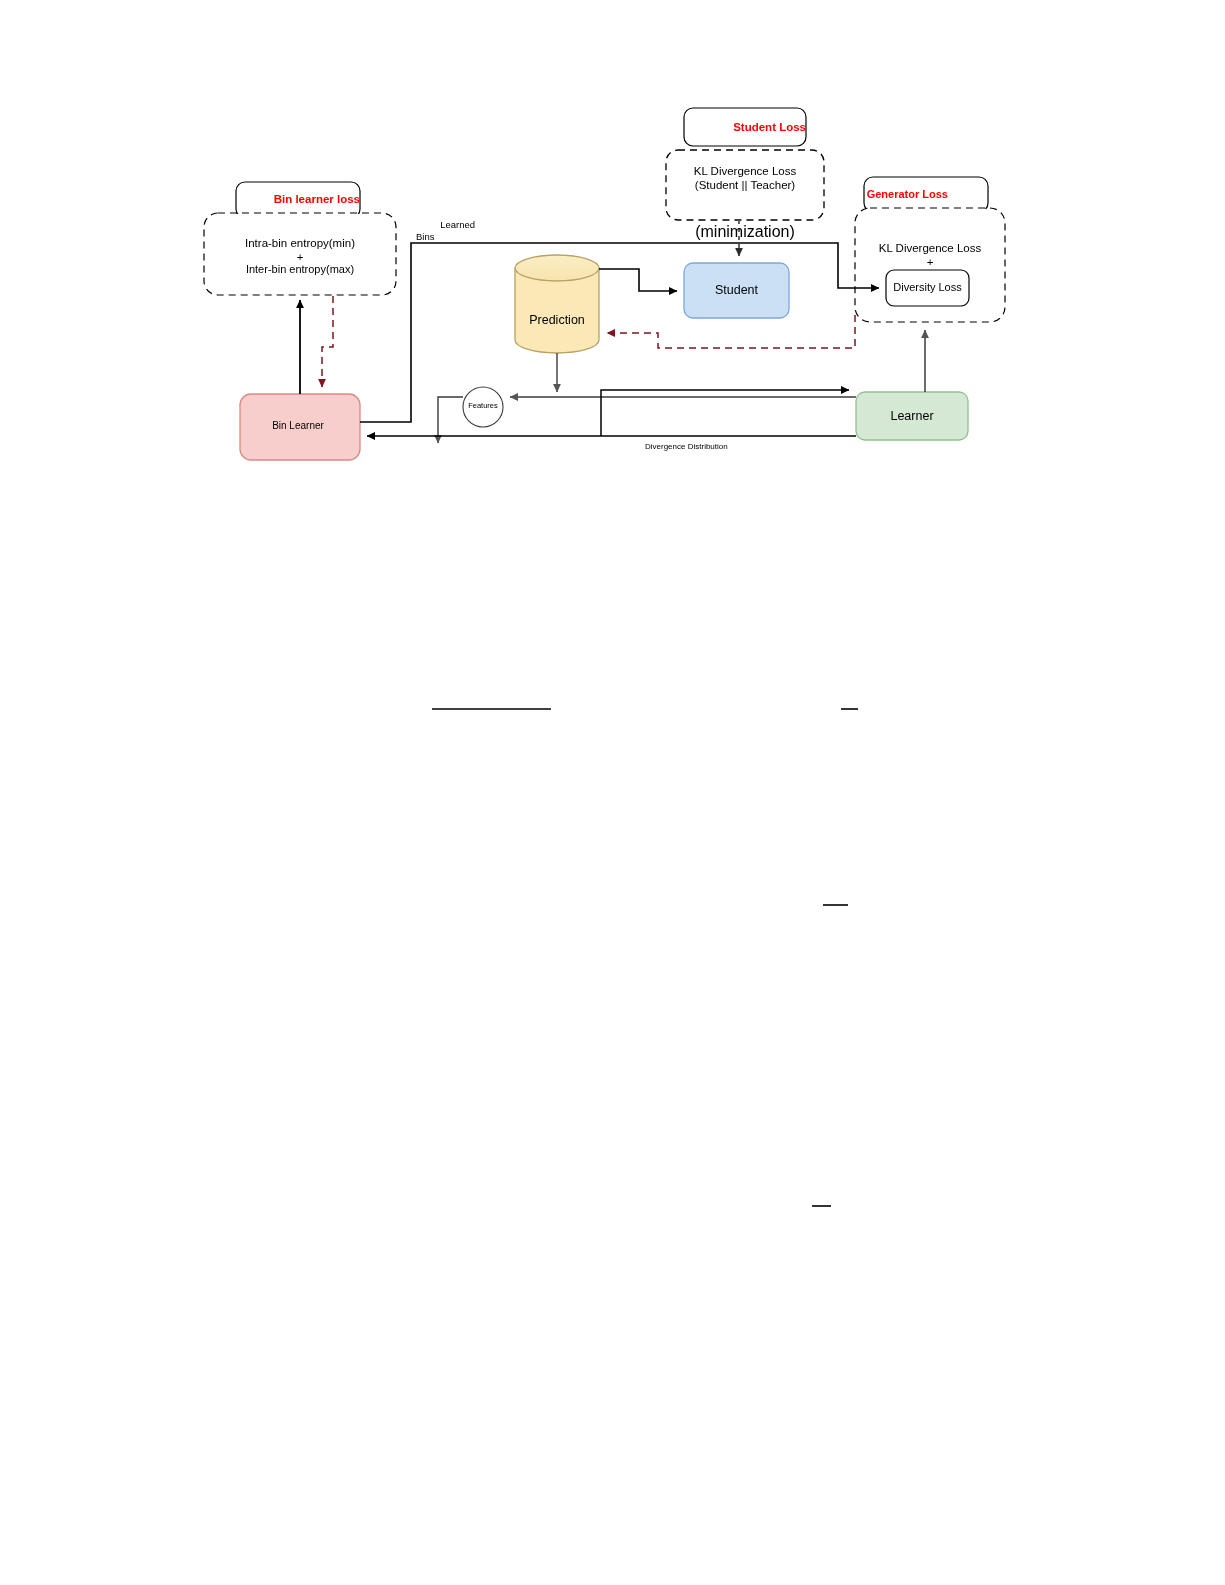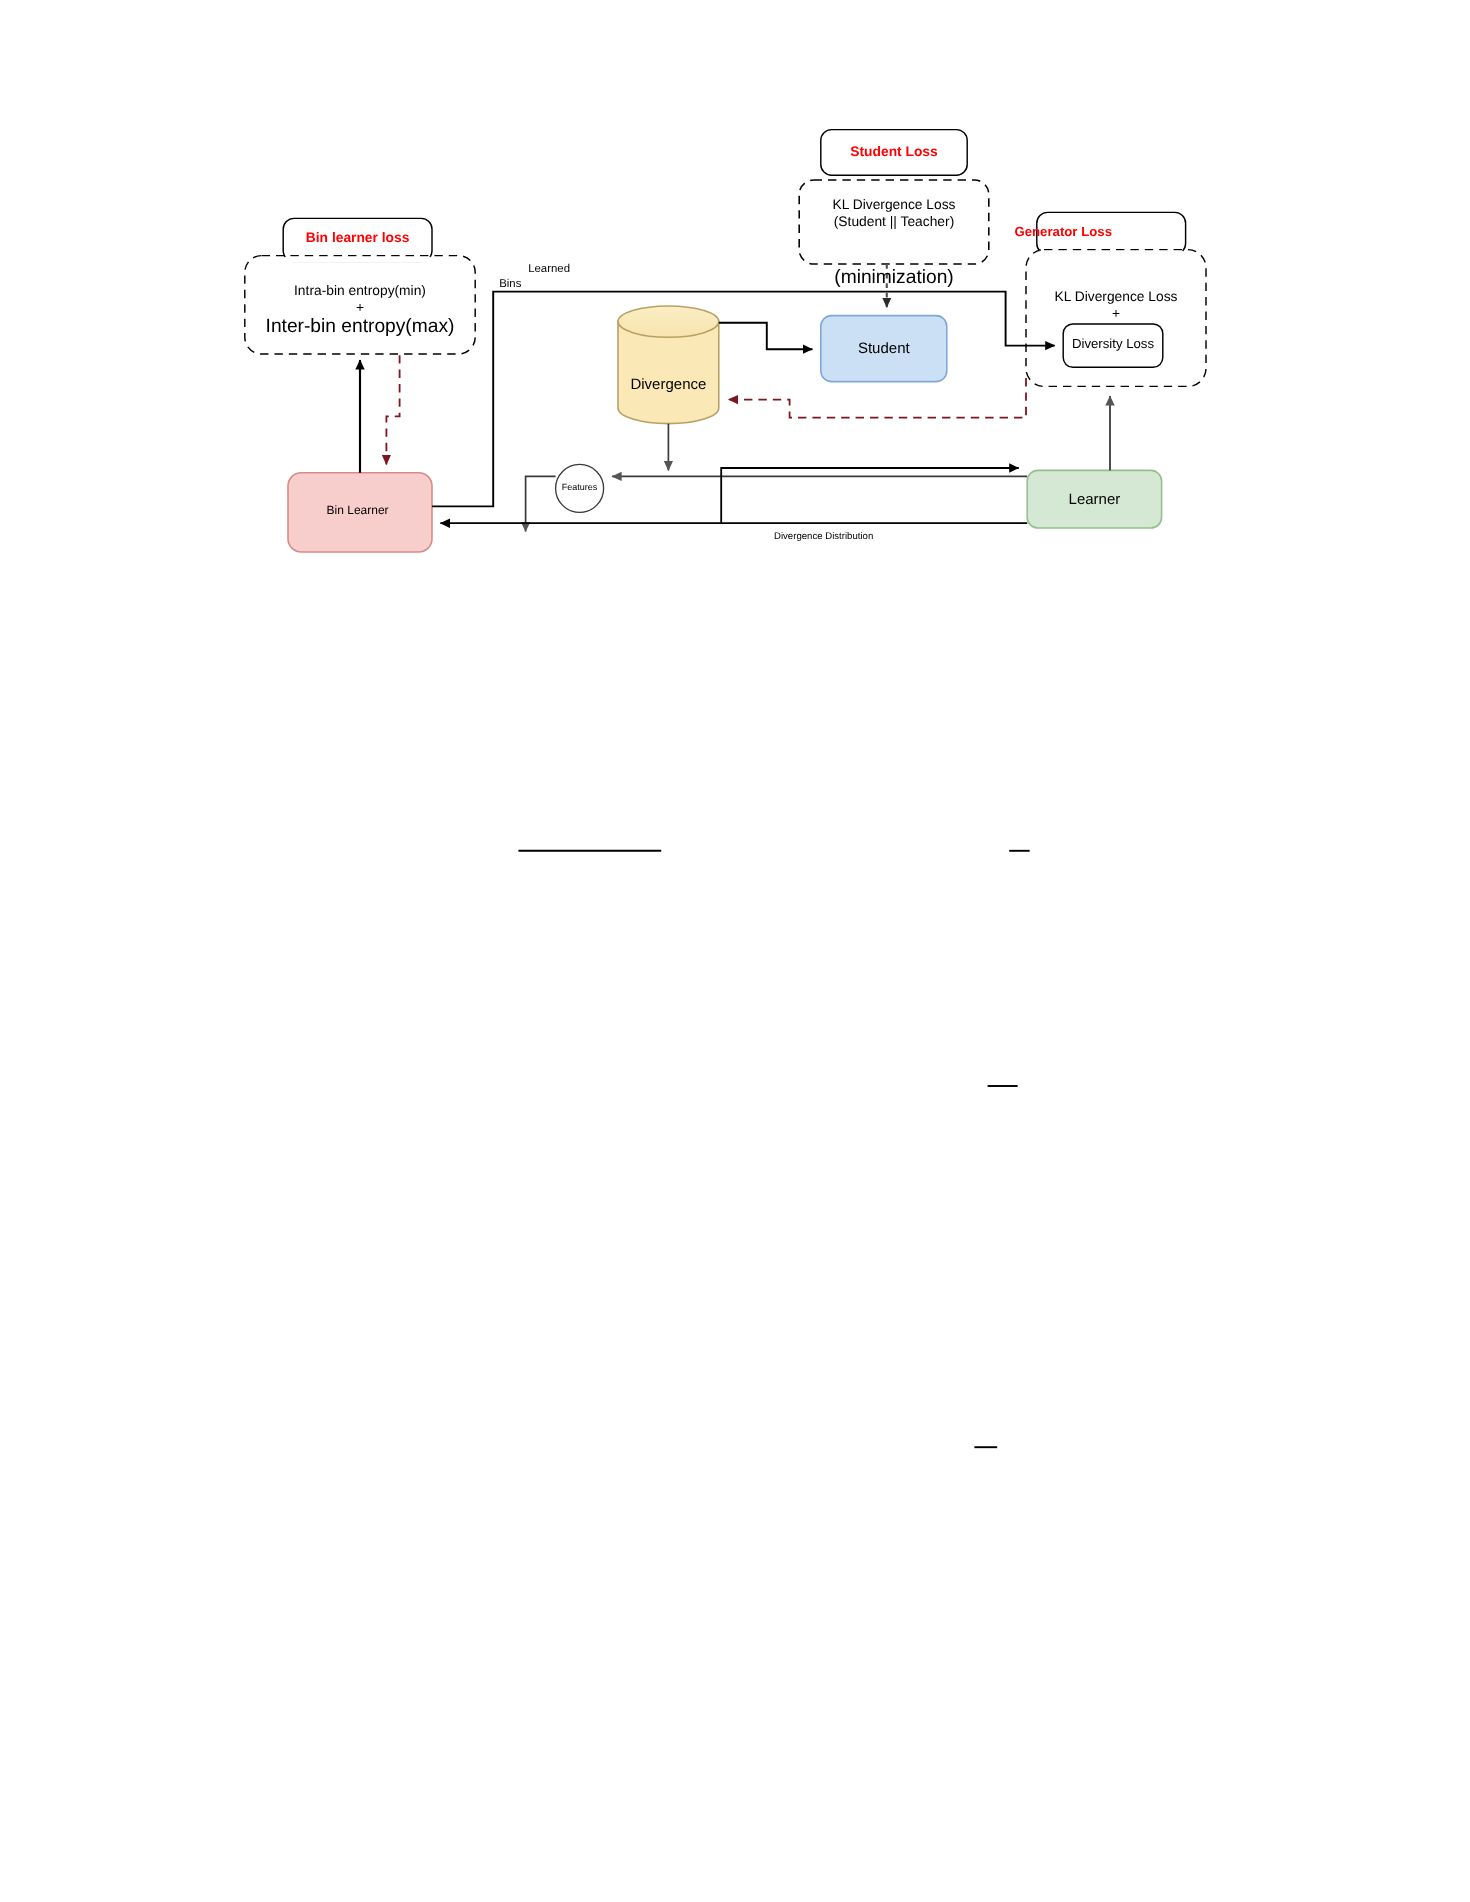--- a/index.html
+++ b/index.html
@@ -27,21 +27,21 @@
     height: 1585px;
   }
   .lbl {
     position: absolute;
     text-align: center;
     color: #000000;
     line-height: 1.22;
     white-space: pre;
     pointer-events: none;
   }
-  .lbl.red { color: #FF0000; font-weight: bold; }
+  .lbl.red { color: #FF0000; font-weight: bold; text-align: right; }
   .lbl.bold { font-weight: normal; }
   .node-hit {
     position: absolute;
   }
 </style>
 </head>
 <body>
 
 <div id="page">
 
@@ -122,36 +122,36 @@
     <line x1="432" y1="709" x2="551" y2="709" stroke="#000000" stroke-width="1.6"></line>
     <line x1="841" y1="709" x2="858" y2="709" stroke="#000000" stroke-width="1.6"></line>
     <line x1="823" y1="905" x2="848" y2="905" stroke="#000000" stroke-width="1.6"></line>
     <line x1="812" y1="1206" x2="831" y2="1206" stroke="#000000" stroke-width="1.6"></line>
   </svg>
 
   <div class="lbl red" style="left:236px; top:192px; width:124px; font-size:11.5px;">Bin learner loss</div>
 
   <div class="lbl bold" style="left:204px; top:236px; width:192px; font-size:11.5px;">Intra-bin entropy(min)</div>
   <div class="lbl bold" style="left:204px; top:250px; width:192px; font-size:11.5px;">+</div>
-  <div class="lbl bold" style="left:204px; top:263px; width:192px; font-size:16px;">Inter-bin entropy(max)</div>
+  <div class="lbl bold" style="left:204px; top:263px; width:192px; font-size:11px;">Inter-bin entropy(max)</div>
 
   <div class="lbl red" style="left:684px; top:120px; width:122px; font-size:11.5px;">Student Loss</div>
 
   <div class="lbl bold" style="left:666px; top:164px; width:158px; font-size:11.5px;">KL Divergence Loss</div>
   <div class="lbl bold" style="left:666px; top:178px; width:158px; font-size:11.5px;">(Student || Teacher)</div>
   <div class="lbl bold" style="left:666px; top:178px; width:158px; font-size:16px;margin-top:44px;">(minimization)</div>
 
   <div class="lbl red" style="left:824px; top:188px; width:124px; font-size:11px;">Generator Loss</div>
 
   <div class="lbl bold" style="left:855px; top:241px; width:150px; font-size:11.5px;">KL Divergence Loss</div>
   <div class="lbl bold" style="left:855px; top:255px; width:150px; font-size:11.5px;">+</div>
 
   <div class="lbl bold" style="left:886px; top:281px; width:83px; font-size:11px;">Diversity Loss</div>
 
-  <div class="lbl bold" style="left:507px; top:313px; width:100px; font-size:12.5px;">Divergence</div>
+  <div class="lbl bold" style="left:507px; top:313px; width:100px; font-size:12.5px;">Prediction</div>
 
   <div class="lbl bold" style="left:684px; top:283px; width:105px; font-size:12.5px;">Student</div>
 
   <div class="lbl bold" style="left:856px; top:409px; width:112px; font-size:12.5px;">Learner</div>
 
   <div class="lbl bold" style="left:240px; top:420px; width:116px; font-size:10px;">Bin Learner</div>
 
   <div class="lbl" style="left:458px; top:401px; width:50px; font-size:7.5px;">Features</div>
 
   <div class="lbl bold" style="left:411px; top:219px; width:64px; font-size:9.5px; text-align:right;">Learned</div>

